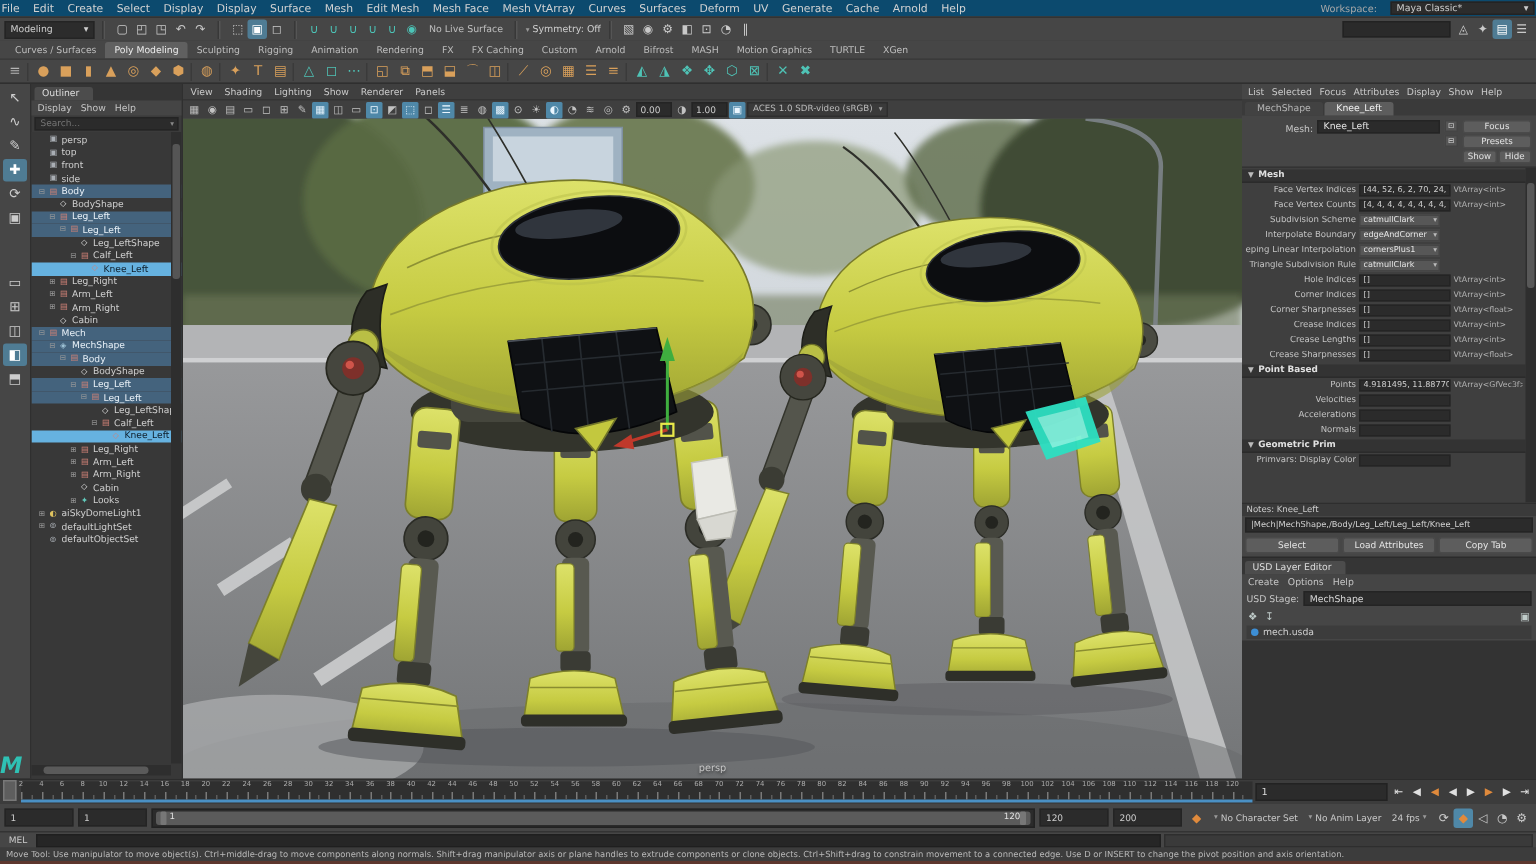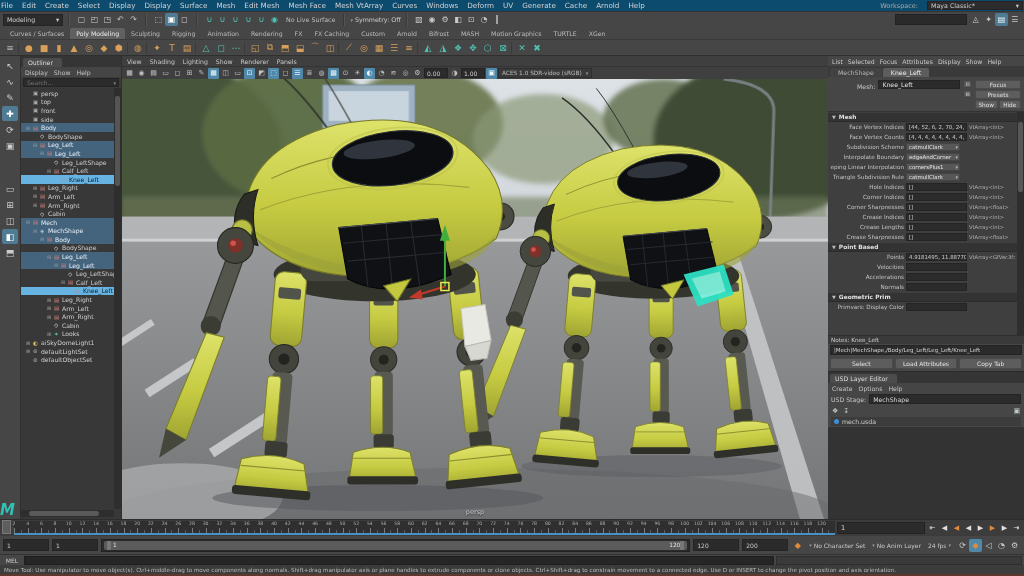--- a/index.html
+++ b/index.html
@@ -164,21 +164,21 @@
         <span class="mi">Create</span>
         <span class="mi">Select</span>
         <span class="mi">Display</span>
         <span class="mi">Display</span>
         <span class="mi">Surface</span>
         <span class="mi">Mesh</span>
         <span class="mi">Edit Mesh</span>
         <span class="mi">Mesh Face</span>
         <span class="mi">Mesh VtArray</span>
         <span class="mi">Curves</span>
-        <span class="mi">Windows</span>
+        <span class="mi">Surfaces</span>
         <span class="mi">Deform</span>
         <span class="mi">UV</span>
         <span class="mi">Generate</span>
         <span class="mi">Cache</span>
         <span class="mi">Arnold</span>
         <span class="mi">Help</span>
       </div>
     <span class="sp"></span>
     <span class="wslbl">Workspace:</span>
     <div class="wsdd">

